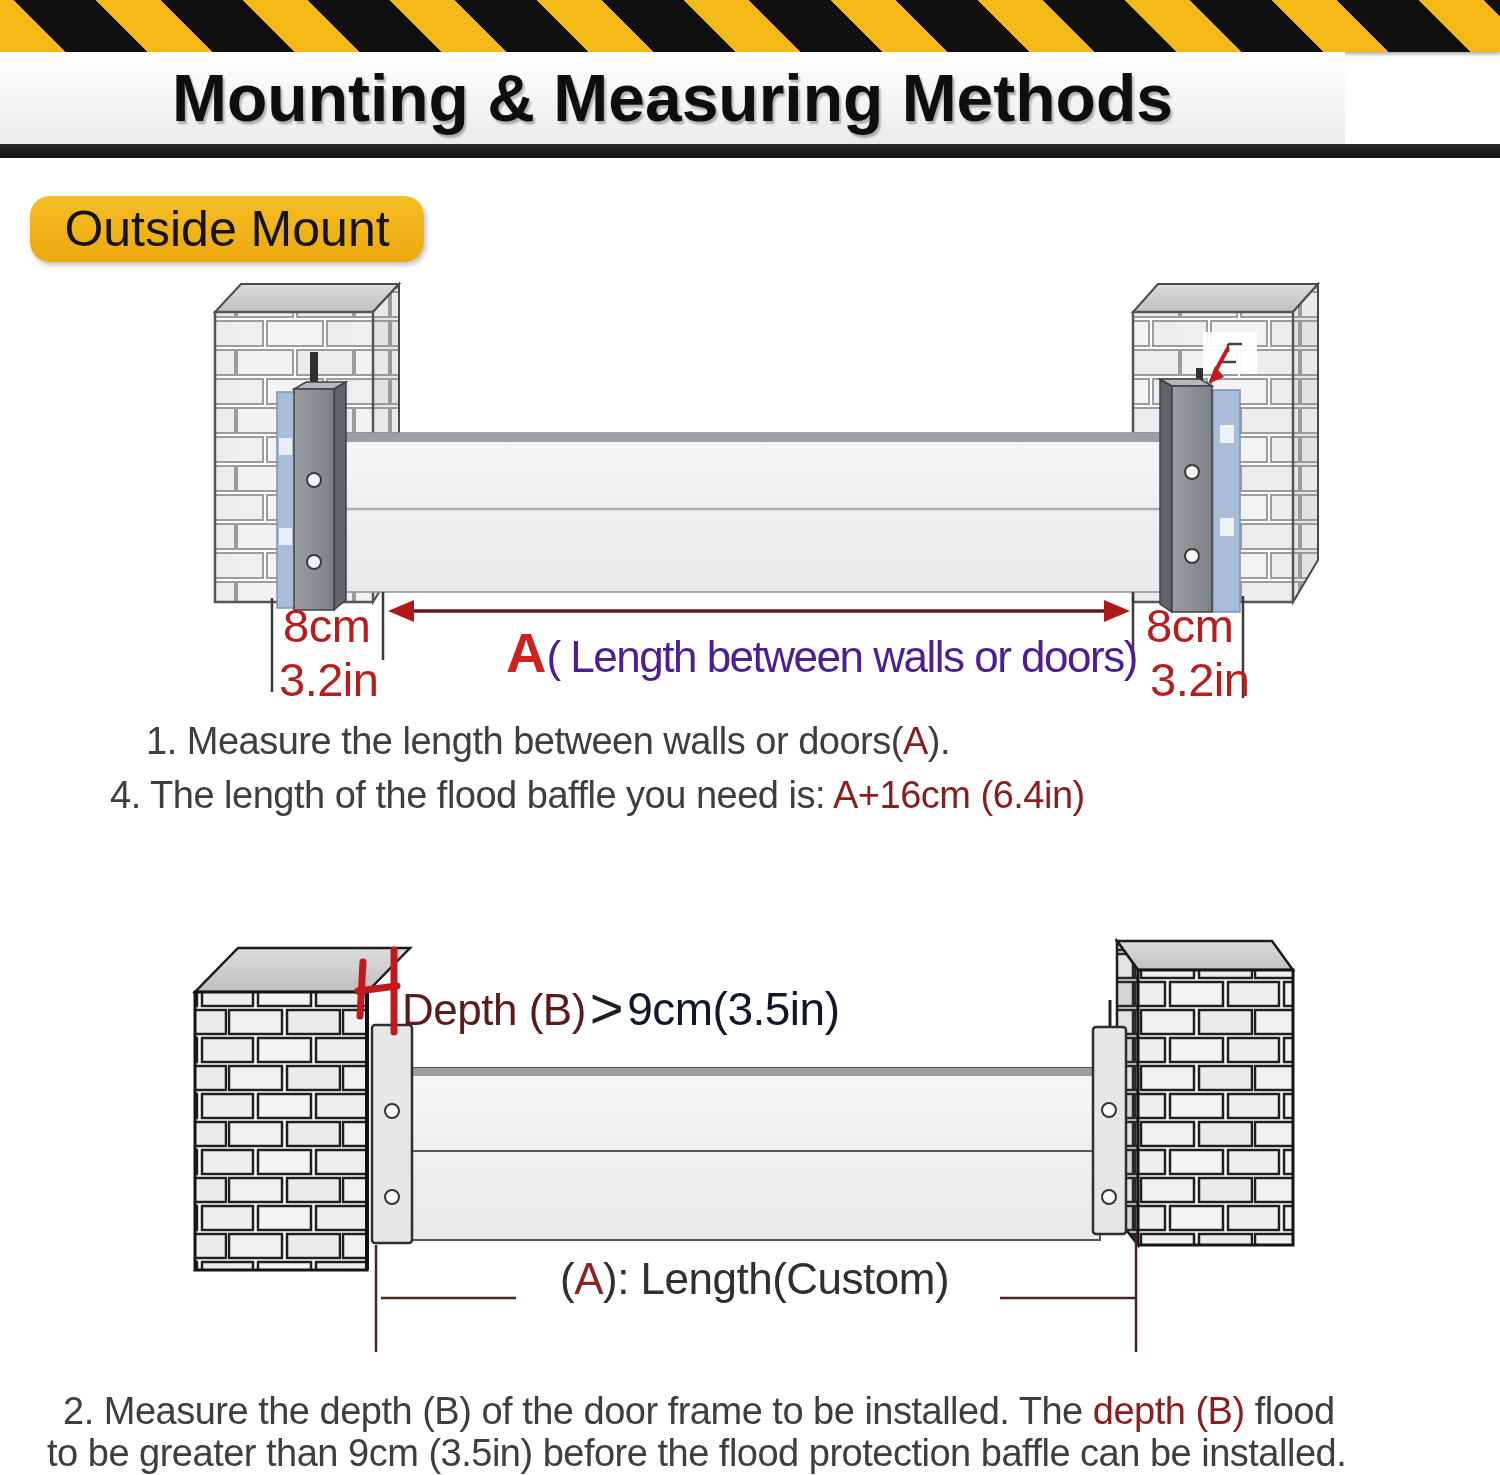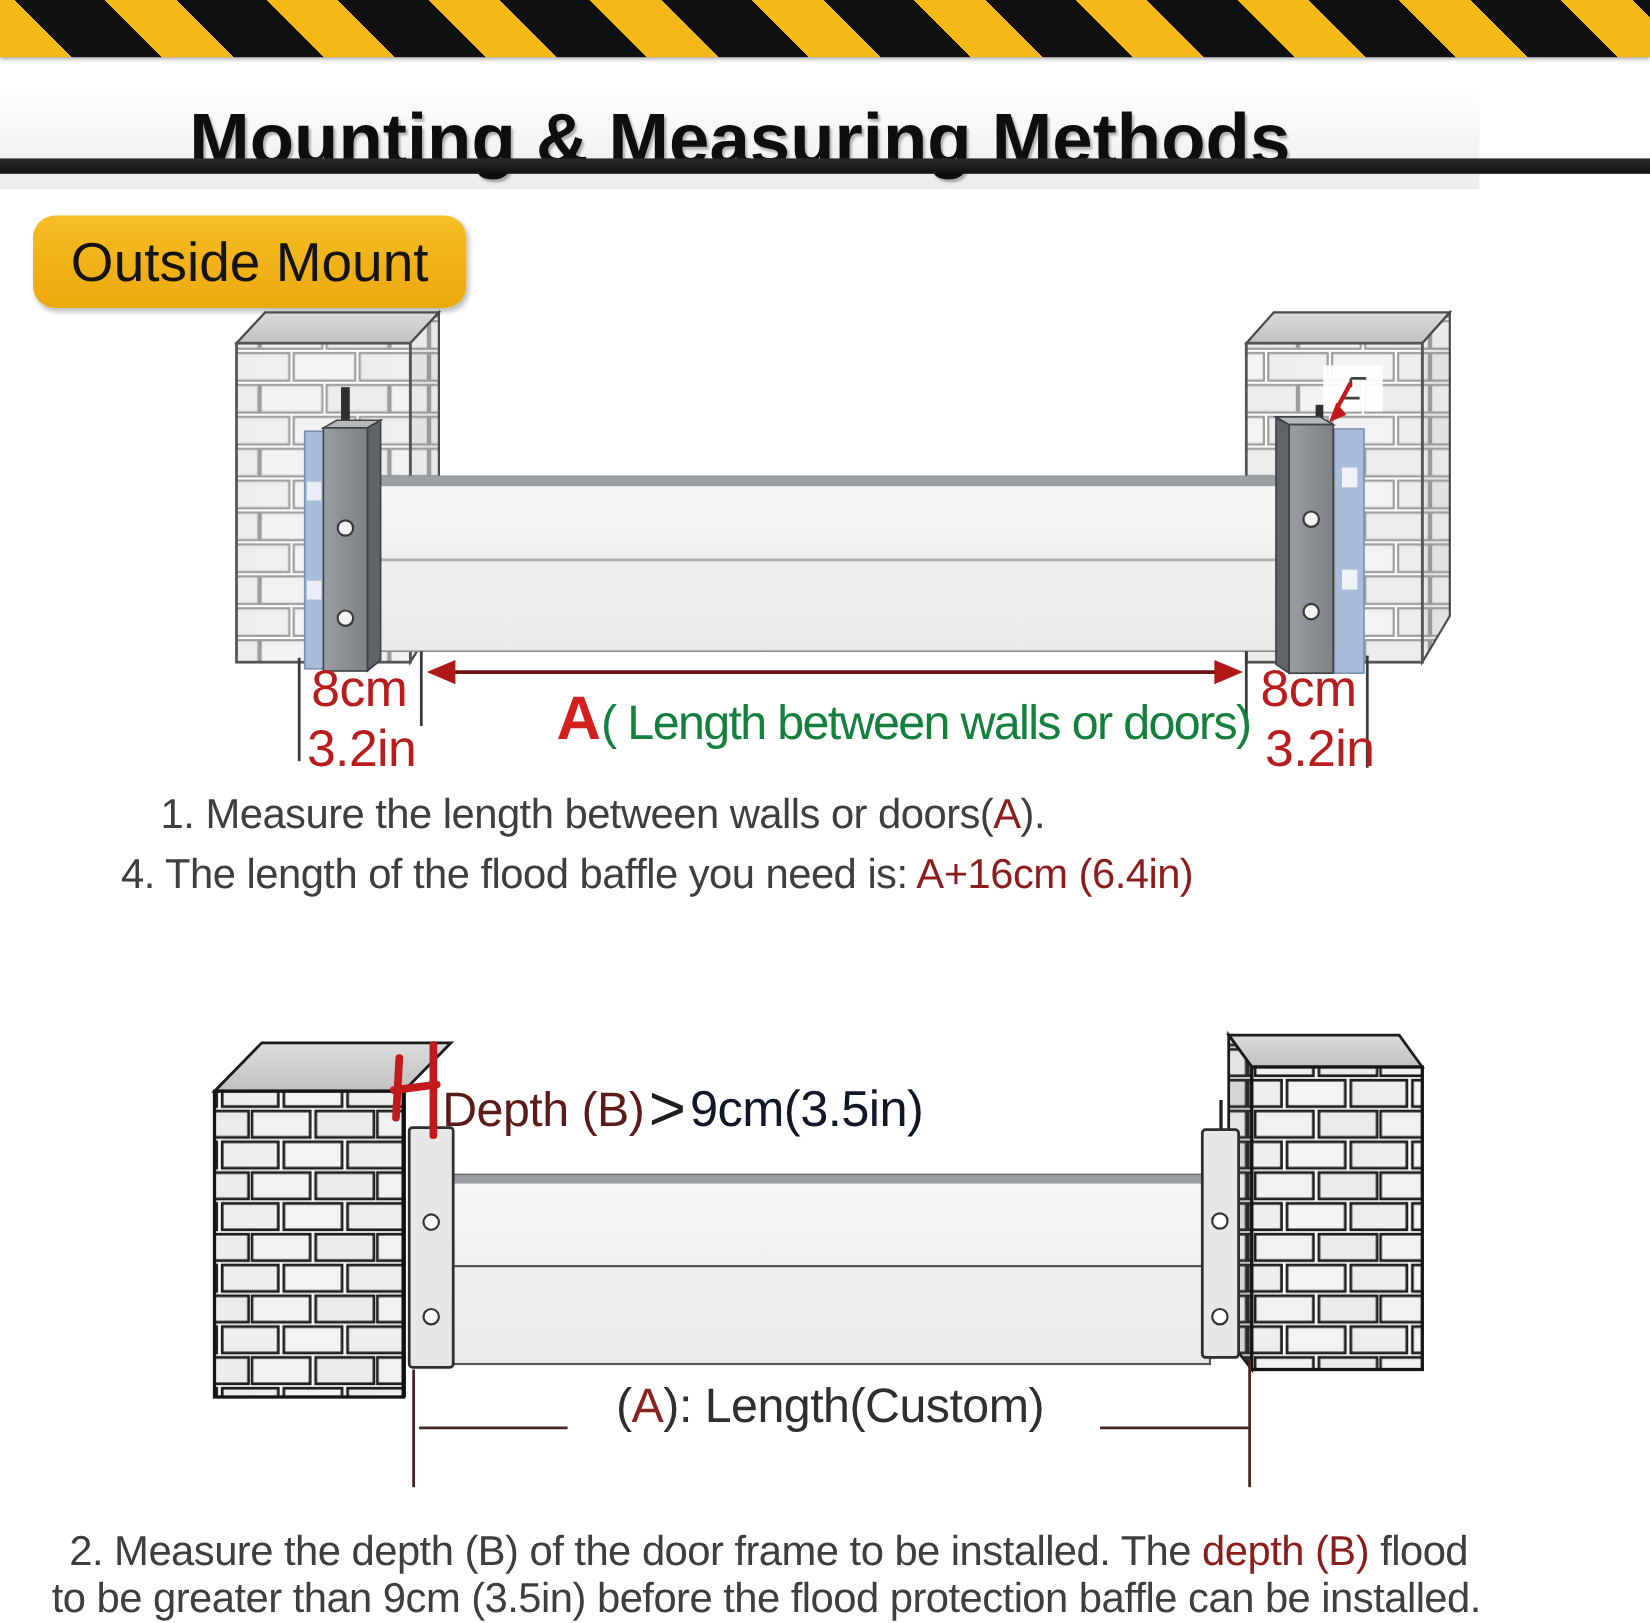--- a/index.html
+++ b/index.html
@@ -9,52 +9,52 @@
   }
   
   .tape{
     position:absolute;left:0;top:0;width:1500px;height:52px;
     background:repeating-linear-gradient(45deg,#f5b917 0 46px,#101010 46px 104px);
     box-shadow:0 2px 4px rgba(0,0,0,.35);
   }
   .title-band{
     position:absolute;left:0;top:52px;width:1345px;height:92px;
     background:linear-gradient(#ffffff,#ebebeb);
-    display:flex;align-items:center;justify-content:center;margin-top:28px;
+    display:flex;align-items:center;justify-content:center;
   }
   .title-band .t{
     font-size:66px;font-weight:bold;color:#0e0e0e;letter-spacing:0px;
     text-shadow:2px 3px 2px rgba(0,0,0,.28);
     white-space:nowrap;
   }
   .header-bar{
     position:absolute;left:0;top:144px;width:1500px;height:14px;
     background:linear-gradient(#2a2a2a,#111111);
   }
   
   .badge{
     position:absolute;left:30px;width:394px;
     background:linear-gradient(#f6bd25,#eca90d);
     border-radius:20px;box-shadow:2px 3px 5px rgba(0,0,0,.25);
     display:flex;align-items:center;justify-content:center;
     color:#141414;font-size:50px;font-weight:500;white-space:nowrap;
   }
-  #badge-outside{top:196px;height:84px;}
+  #badge-outside{top:196px;height:66px;}
   #badge-inside{top:838px;height:88px;}
   
   .diag{position:absolute;left:0;width:1500px;}
   
   .txt{position:absolute;white-space:nowrap;color:#3e3e3e;letter-spacing:-0.5px;}
   .dim{font-size:47px;color:#b91c1c;}
   .instr{font-size:38px;}
   .dk-red{color:#8c1d1d;}
   .maroon{color:#6b3434;}
   .span-label{display:flex;align-items:baseline;}
   .span-label .bigA{font-size:56px;font-weight:bold;color:#d2201e;letter-spacing:0;}
-  .span-label .rest{font-size:44px;color:#15803d;letter-spacing:-1.5px;}
+  .span-label .rest{font-size:44px;color:#4c1d95;letter-spacing:-1.5px;}
   .depth-label{display:flex;align-items:baseline;}
   .depth-label .d1{font-size:44px;color:#5d1a1a;letter-spacing:-0.5px;}
   .depth-label .gt{font-size:58px;color:#1e1e1e;line-height:1;position:relative;top:3px;margin:0 4px;}
   .depth-label .d2{font-size:46px;color:#0f172a;letter-spacing:-0.5px;}
   .len-label{font-size:44px;color:#2f2f2f;letter-spacing:-0.5px;}
   .len-label .a{color:#8c2222;}
 </style>
 </head>
 <body>
 

